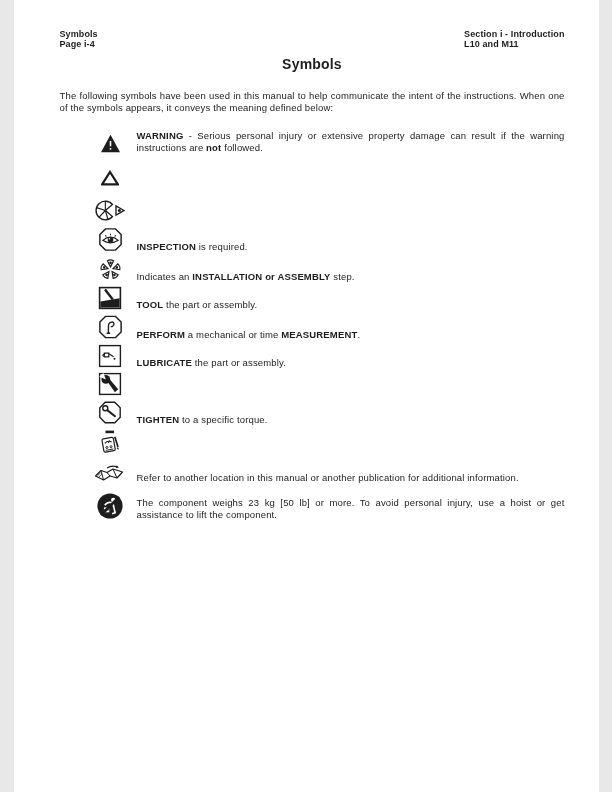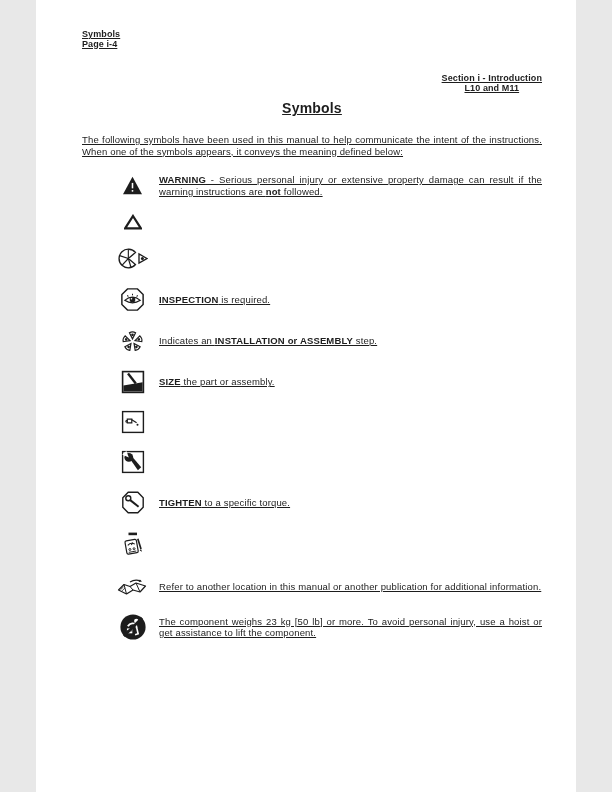--- a/index.html
+++ b/index.html
@@ -1,36 +1,35 @@
 <!DOCTYPE html>
 <html><head>
 <meta charset="utf-8">
 <style>
   html,body{margin:0;padding:0;background:#e8e8e8;}
   .page{
     position:relative;
-    width:540px;height:792px;
+    width:585px;height:792px;
     background:#ffffff;
     box-sizing:border-box;
     padding:30px 34px 0 46px;
     font-family:"Liberation Sans","DejaVu Sans",sans-serif;
     color:#1d1d1d;
     margin:0 auto;
-    text-decoration:underline;
   }
   
   .hdr{display:flex;justify-content:space-between;font-size:9px;font-weight:bold;line-height:9.5px;letter-spacing:0.1px;}
-  .hdr .right{text-align:center;margin-top:44px;}
+  .hdr .right{text-align:left;}
   
   .title{text-align:center;font-size:14px;font-weight:bold;margin:7px 0 0 0;letter-spacing:0.2px;}
   
   .intro{font-size:9.5px;line-height:11.5px;margin:18px 0 0 0;text-align:justify;letter-spacing:0.15px;}
   
   .rows{margin-top:17px;}
-  .row{display:flex;align-items:center;margin-bottom:4px;margin-top:16px;}
+  .row{display:flex;align-items:flex-end;margin-bottom:4px;}
   .row.mb17{margin-bottom:17px;}
   .row.mb12{margin-bottom:12px;}
   .row.mb9{margin-bottom:9px;}
   .iconcell{flex:0 0 77px;display:flex;justify-content:center;align-items:center;box-sizing:border-box;padding-left:24px;}
   .rowtext{flex:1;font-size:9.5px;line-height:11.5px;text-align:justify;letter-spacing:0.15px;margin:0;}
   .b{font-weight:bold;}
   svg{display:block;}
   .ln{stroke:#1d1d1d;fill:none;}
 </style>
 </head>
@@ -139,35 +138,49 @@
 
     <div class="row">
       <div class="iconcell">
         <svg width="24" height="24" viewBox="0 0 24 24">
           <rect x="1.6" y="1.6" width="20.8" height="20.8" class="ln" stroke-width="1.6"></rect>
           <polygon points="2.4,15.5 21.6,12.2 21.6,21.6 2.4,21.6" fill="#1d1d1d"></polygon>
           <line x1="7" y1="3.5" x2="14.8" y2="13.4" class="ln" stroke-width="2.4"></line>
         </svg>
       </div>
       <p class="rowtext">
-        <span class="b">SIZE</span><span class=""> the part or assembly.</span><span></span><span></span>
-      </p>
-    </div>
-
+        <span class="b">TOOL</span><span class=""> the part or assembly.</span><span></span><span></span>
+      </p>
+    </div>
+
+    <div class="row">
+      <div class="iconcell">
+        <svg width="25" height="26" viewBox="0 0 24 24">
+          <polygon points="7.2,1.8 16.8,1.8 22.2,7.2 22.2,16.8 16.8,22.2 7.2,22.2 1.8,16.8 1.8,7.2" class="ln" stroke-width="1.4"></polygon>
+          <path d="M8.3 18 L11.7 18 M10 18 L10 11.2 C10 6.6 16.2 5.8 15.2 9.8 C14.8 11.6 13 11.7 12.2 11.5" class="ln" stroke-width="1.3"></path>
+        </svg>
+      </div>
+      <p class="rowtext">
+        <span class="b">PERFORM</span><span class=""> a mechanical or time </span><span class="b">MEASUREMENT</span><span class="">.</span>
+      </p>
+    </div>
 
     <div class="row">
       <div class="iconcell">
         <svg width="24" height="24" viewBox="0 0 24 24">
           <rect x="1.6" y="1.6" width="20.8" height="20.8" class="ln" stroke-width="1.4"></rect>
           <path d="M6.3 9.2 L10.8 9.2 L10.8 12.8 L6.3 12.8 Z" class="ln" stroke-width="1.2"></path>
           <path d="M6.3 10.2 C4.3 10.2 4.3 12.2 6.3 12.2" class="ln" stroke-width="1.1"></path>
           <line x1="10.8" y1="9.8" x2="15.6" y2="12.8" class="ln" stroke-width="1.2"></line>
           <circle cx="16.5" cy="14.8" r="1" fill="#1d1d1d"></circle>
         </svg>
       </div>
+      <p class="rowtext">
+        <span class="b">LUBRICATE</span><span class=""> the part or assembly.</span><span></span><span></span>
+      </p>
     </div>
 
     <div class="row">
       <div class="iconcell">
         <svg width="24" height="24" viewBox="0 0 24 24">
           <rect x="1.6" y="1.6" width="20.8" height="20.8" class="ln" stroke-width="1.4"></rect>
           <circle cx="7.8" cy="7.4" r="4.4" fill="#1d1d1d"></circle>
           <polygon points="7.8,7.4 1.2,4.4 5.4,1" fill="#ffffff"></polygon>
           <polygon points="9.4,9.6 11.9,7.5 20.2,17.2 16.9,20.2" fill="#1d1d1d"></polygon>
         </svg>

